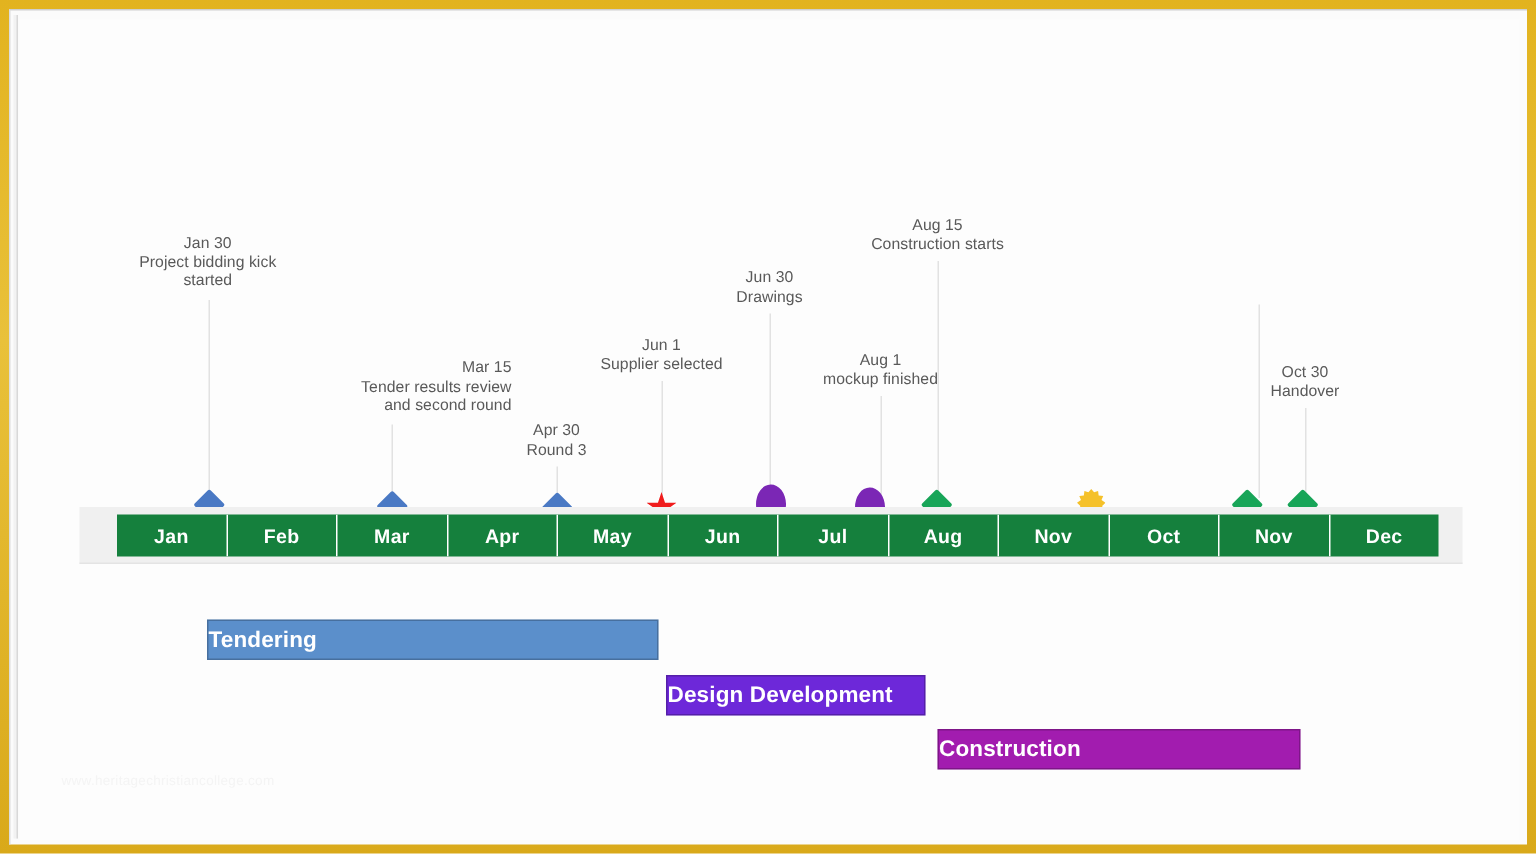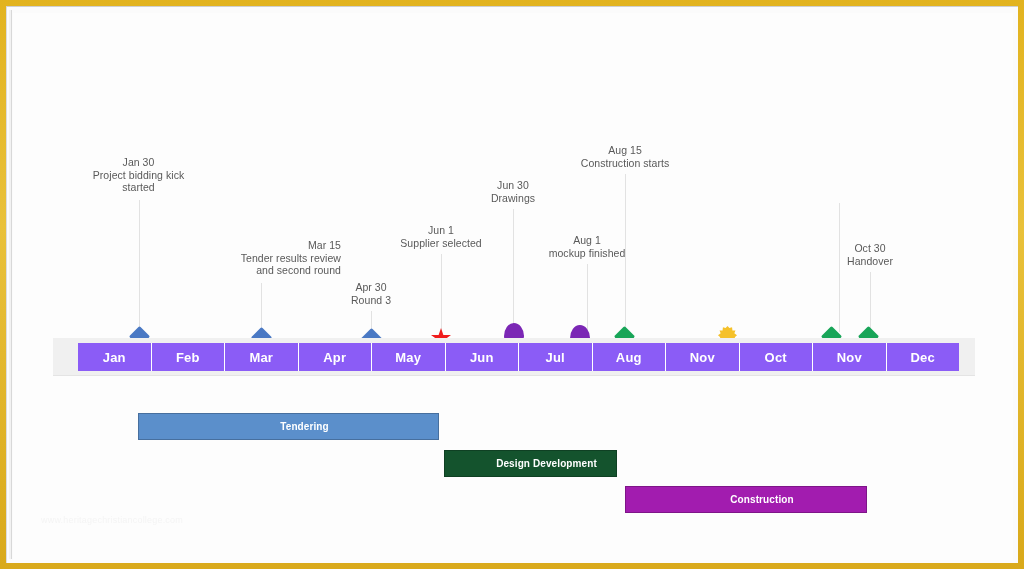--- a/index.html
+++ b/index.html
@@ -102,51 +102,49 @@
 
   
   #axis-bg {
     position: absolute;
     background: #f0f0f0;
     border-bottom: 1px solid #e4e4e4;
   }
   #months {
     position: absolute;
     display: flex;
-    background: #8b5cf6;
+    background: #15803d;
     overflow: hidden;
   }
   .month {
     flex: 1 1 0;
     display: flex;
     align-items: center;
     justify-content: center;
     color: #ffffff;
     font-size: 13px;
     font-weight: bold;
     letter-spacing: .2px;
     border-right: 1px solid #ffffff;
   }
   .month:last-child { border-right: 0; }
 
   
   .task {
     position: absolute;
     display: flex;
     align-items: center;
-    justify-content: center;
     color: #ffffff;
-    font-size: 10px;
+    font-size: 15px;
     font-weight: bold;
     letter-spacing: .1px;
     border: 1px solid rgba(0,0,0,.22);
-    padding-left: 32px;
   }
   .task.tendering   { background: #5b8fcb; }
-  .task.design      { background: #14532d; }
+  .task.design      { background: #6d28d9; }
   .task.construction{ background: #a21caf; }
 
   
   #watermark {
     position: absolute;
     left: 28px; top: 502px;
     font-size: 9px;
     color: #f4f4f4;
     letter-spacing: .2px;
     white-space: nowrap;

